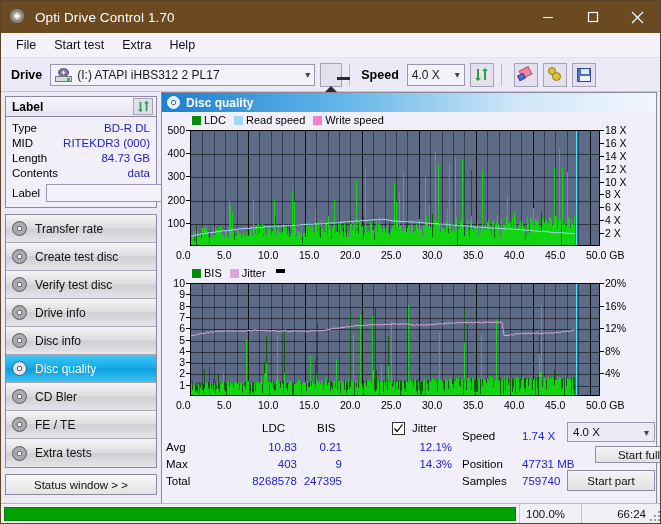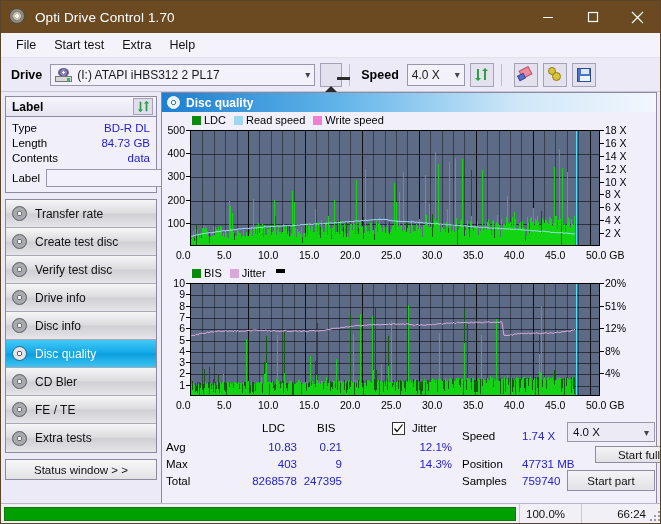--- a/index.html
+++ b/index.html
@@ -332,20 +332,24 @@
             <svg width="13" height="13" viewBox="0 0 15 15">
               <path d="M3 2 L3 11 L1 11 L4 14 L7 11 L5 11 L5 2 Z" fill="#2f9e44"></path>
               <path d="M12 13 L12 4 L14 4 L11 1 L8 4 L10 4 L10 13 Z" fill="#2f9e44"></path>
             </svg>
           </span>
         </div>
         <div class="discrows">
           <div class="drow">
             <span class="k">Type</span>
             <span class="v">BD-R DL</span>
+          </div>
+          <div class="drow">
+            <span class="k">MID</span>
+            <span class="v">RITEKDR3 (000)</span>
           </div>
           <div class="drow">
             <span class="k">Length</span>
             <span class="v">84.73 GB</span>
           </div>
           <div class="drow">
             <span class="k">Contents</span>
             <span class="v">data</span>
           </div>
           <div class="labelrow">
@@ -1541,21 +1545,21 @@
               <div class="axis-lbl" style="left: 0px; width: 23px; text-align: right; top: 21.3px;">9</div>
               <div class="tickmark" style="left: 24px; top: 27.3px;"></div>
               <div class="axis-lbl" style="left: 0px; width: 23px; text-align: right; top: 10px;">10</div>
               <div class="tickmark" style="left: 24px; top: 16px;"></div>
               <div class="axis-lbl" style="left: 443px; top: 100.4px;">4%</div>
               <div class="tickmark" style="left: 438px; top: 106.4px;"></div>
               <div class="axis-lbl" style="left: 443px; top: 77.8px;">8%</div>
               <div class="tickmark" style="left: 438px; top: 83.8px;"></div>
               <div class="axis-lbl" style="left: 443px; top: 55.2px;">12%</div>
               <div class="tickmark" style="left: 438px; top: 61.2px;"></div>
-              <div class="axis-lbl" style="left: 443px; top: 32.6px;">51%</div>
+              <div class="axis-lbl" style="left: 443px; top: 32.6px;">16%</div>
               <div class="tickmark" style="left: 438px; top: 38.6px;"></div>
               <div class="axis-lbl" style="left: 443px; top: 10px;">20%</div>
               <div class="tickmark" style="left: 438px; top: 16px;"></div>
               <div class="axis-lbl" style="left: 14px; top: 132px;">0.0</div>
               <div class="axis-lbl" style="left: 55px; top: 132px;">5.0</div>
               <div class="axis-lbl" style="left: 96px; top: 132px;">10.0</div>
               <div class="axis-lbl" style="left: 137px; top: 132px;">15.0</div>
               <div class="axis-lbl" style="left: 178px; top: 132px;">20.0</div>
               <div class="axis-lbl" style="left: 219px; top: 132px;">25.0</div>
               <div class="axis-lbl" style="left: 260px; top: 132px;">30.0</div>

